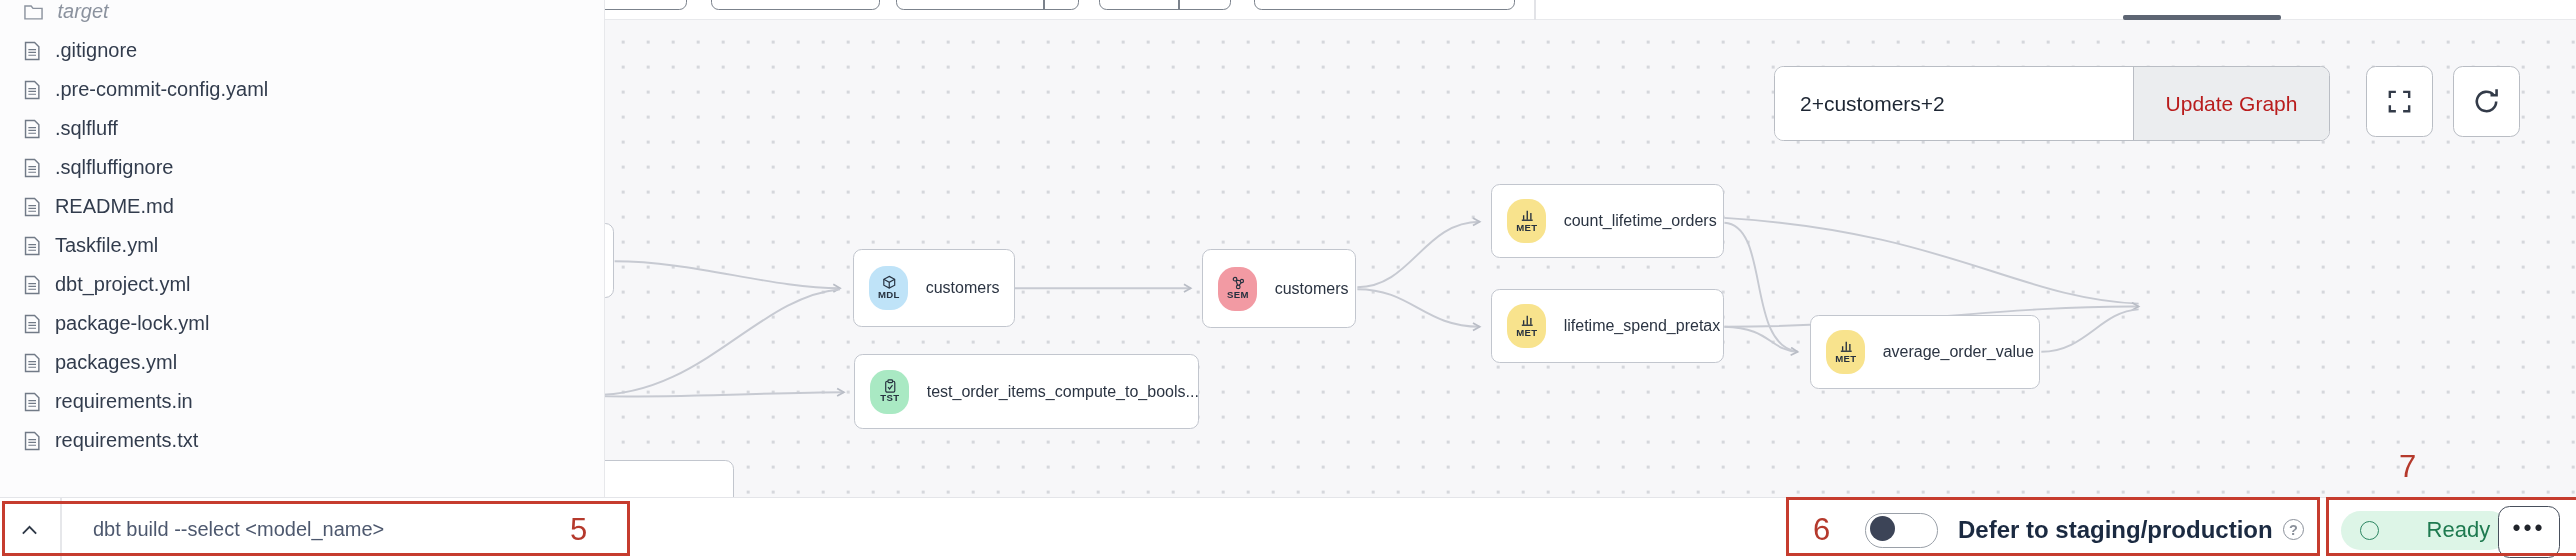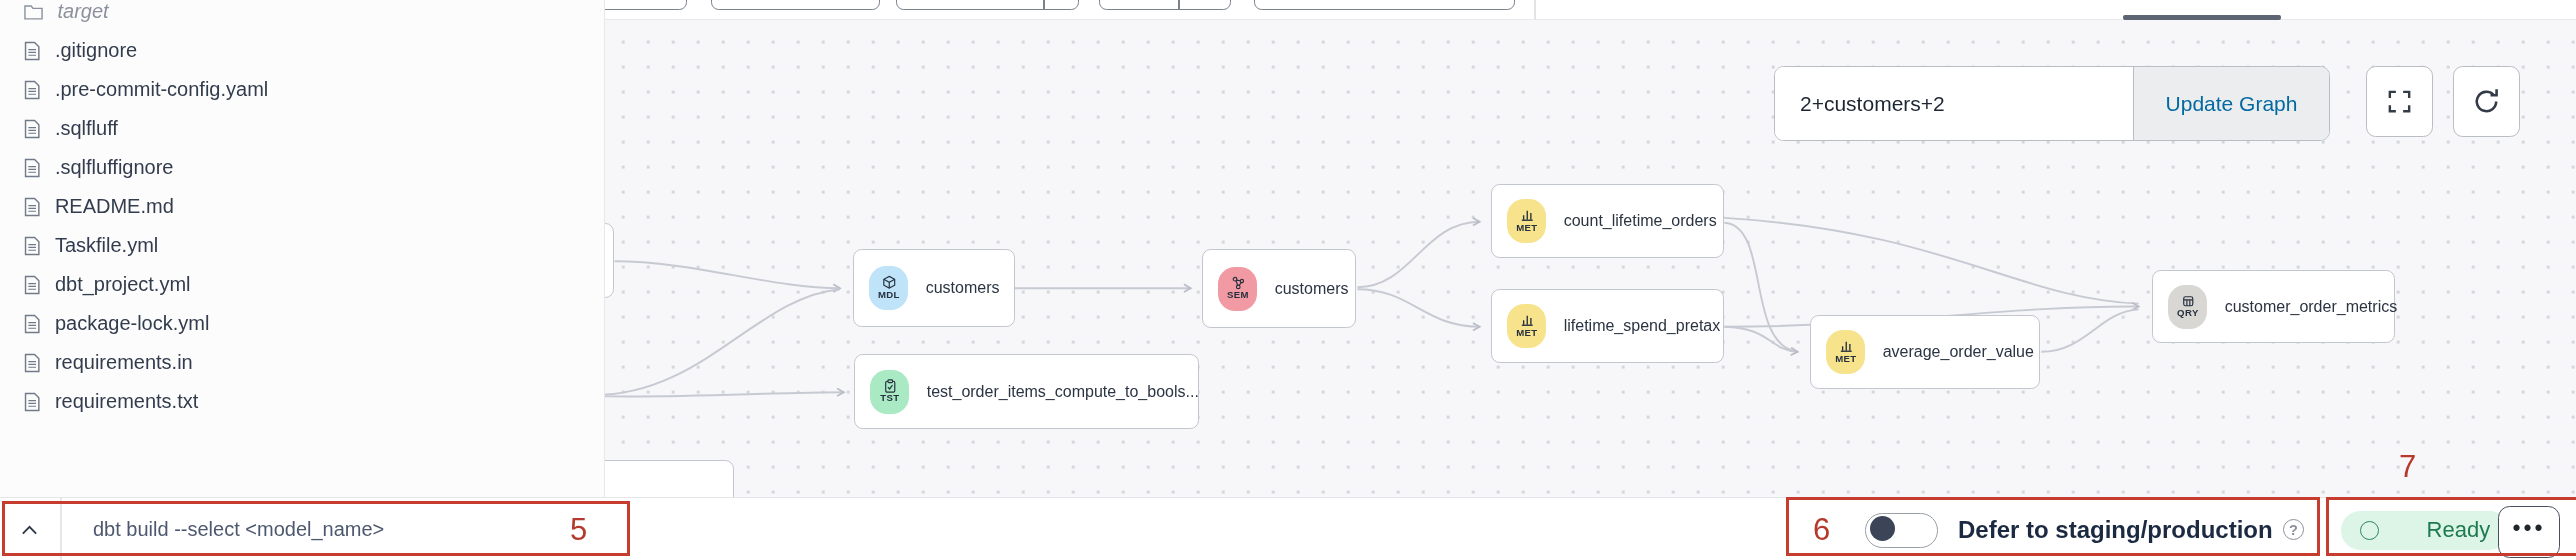--- a/index.html
+++ b/index.html
@@ -34,21 +34,21 @@
   .badge .btxt { font-size:9.6px; font-weight:700; color:#26313f; letter-spacing:0.4px; line-height:10.6px; }
   .b-mdl { background:#bfe3f8; } .b-tst { background:#a9e9c3; } .b-sem { background:#f29aa3; }
   .b-met { background:#f8e38d; } .b-qry { background:#d9d7d3; }
 
   
   .combo { position:absolute; left:1774px; top:66px; width:556px; height:75px; display:flex;
            border:1.4px solid #b9bdc4; border-radius:9.6px; overflow:hidden; background:#fff; z-index:10; }
   .combo input { width:358px; height:100%; border:none; outline:none; padding:0 25px;
                  font-size:21px; color:#1d2633; font-family:"Liberation Sans",sans-serif; background:#fff; }
   .update-btn { flex:1; background:#ebedef; border-left:1.4px solid #b9bdc4; display:flex;
-                align-items:center; justify-content:center; font-size:21px; color:#0369a1;
+                align-items:center; justify-content:center; font-size:21px; color:#b91c1c;
                 font-weight:500; cursor:pointer; }
   .sq-btn { position:absolute; top:66px; width:67px; height:71px; background:#fff;
             border:1.4px solid #b9bdc4; border-radius:9.6px; display:flex; align-items:center;
             justify-content:center; z-index:10; cursor:pointer; }
 
   
   .sidebar { position:absolute; left:0; top:0; width:605px; height:497px; background:#fcfcfd;
              border-right:1.4px solid #e7e8eb; z-index:20; overflow:hidden; }
   .file-list { position:absolute; left:0; top:-7.7px; width:100%; }
   .file-row { height:39px; display:flex; align-items:center; padding-left:24px; gap:14.5px; cursor:pointer; }
@@ -189,30 +189,20 @@
           <path d="M2 13.5 H14"></path>
           <path d="M4 13 V8"></path>
           <path d="M8 13 V3"></path>
           <path d="M12 13 V5.5"></path>
         </svg>
       <span class="btxt">MET</span>
     </span>
     <span class="node-label">average_order_value</span>
   </div>
 
-  <div class="node" style="left:2152px;top:270px;width:243px;height:73px;">
-    <span class="badge b-qry">
-      <svg viewBox="0 0 16 16" fill="none" stroke="#26313f" stroke-width="1.3">
-          <rect x="3" y="3" width="10" height="10" rx="2"></rect>
-          <path d="M3 6.5 H13 M6.5 6.5 V13 M9.75 6.5 V13"></path>
-        </svg>
-      <span class="btxt">QRY</span>
-    </span>
-    <span class="node-label">customer_order_metrics</span>
-  </div>
 
   <div class="node" style="left:505px;top:460px;width:229px;height:75px;"></div>
 
   <div class="top-strip">
     <div class="chip" style="left:36px;width:148px;"></div>
     <div class="chip" style="left:208px;width:169px;"></div>
     <div class="chip" style="left:393px;width:183px;">
         <span class="sep" style="left:146px;"></span>
       </div>
     <div class="chip" style="left:596px;width:132px;">
@@ -303,20 +293,27 @@
             <path d="M1.5 1.5 H11 L15.5 6 V19.5 H1.5 Z"></path>
             <path d="M4.5 9 H12.5 M4.5 12 H12.5 M4.5 15 H12.5" stroke-width="1.2"></path>
           </svg>
         <span class="file-label">package-lock.yml</span>
       </div>
       <div class="file-row">
         <svg width="16.4" height="20" viewBox="0 0 17 21" fill="none" stroke="#717a87" stroke-width="1.5">
             <path d="M1.5 1.5 H11 L15.5 6 V19.5 H1.5 Z"></path>
             <path d="M4.5 9 H12.5 M4.5 12 H12.5 M4.5 15 H12.5" stroke-width="1.2"></path>
           </svg>
+        <span class="file-label">packages.yml</span>
+      </div>
+      <div class="file-row">
+        <svg width="16.4" height="20" viewBox="0 0 17 21" fill="none" stroke="#717a87" stroke-width="1.5">
+            <path d="M1.5 1.5 H11 L15.5 6 V19.5 H1.5 Z"></path>
+            <path d="M4.5 9 H12.5 M4.5 12 H12.5 M4.5 15 H12.5" stroke-width="1.2"></path>
+          </svg>
         <span class="file-label">requirements.in</span>
       </div>
       <div class="file-row">
         <svg width="16.4" height="20" viewBox="0 0 17 21" fill="none" stroke="#717a87" stroke-width="1.5">
             <path d="M1.5 1.5 H11 L15.5 6 V19.5 H1.5 Z"></path>
             <path d="M4.5 9 H12.5 M4.5 12 H12.5 M4.5 15 H12.5" stroke-width="1.2"></path>
           </svg>
         <span class="file-label">requirements.txt</span>
       </div>
 

